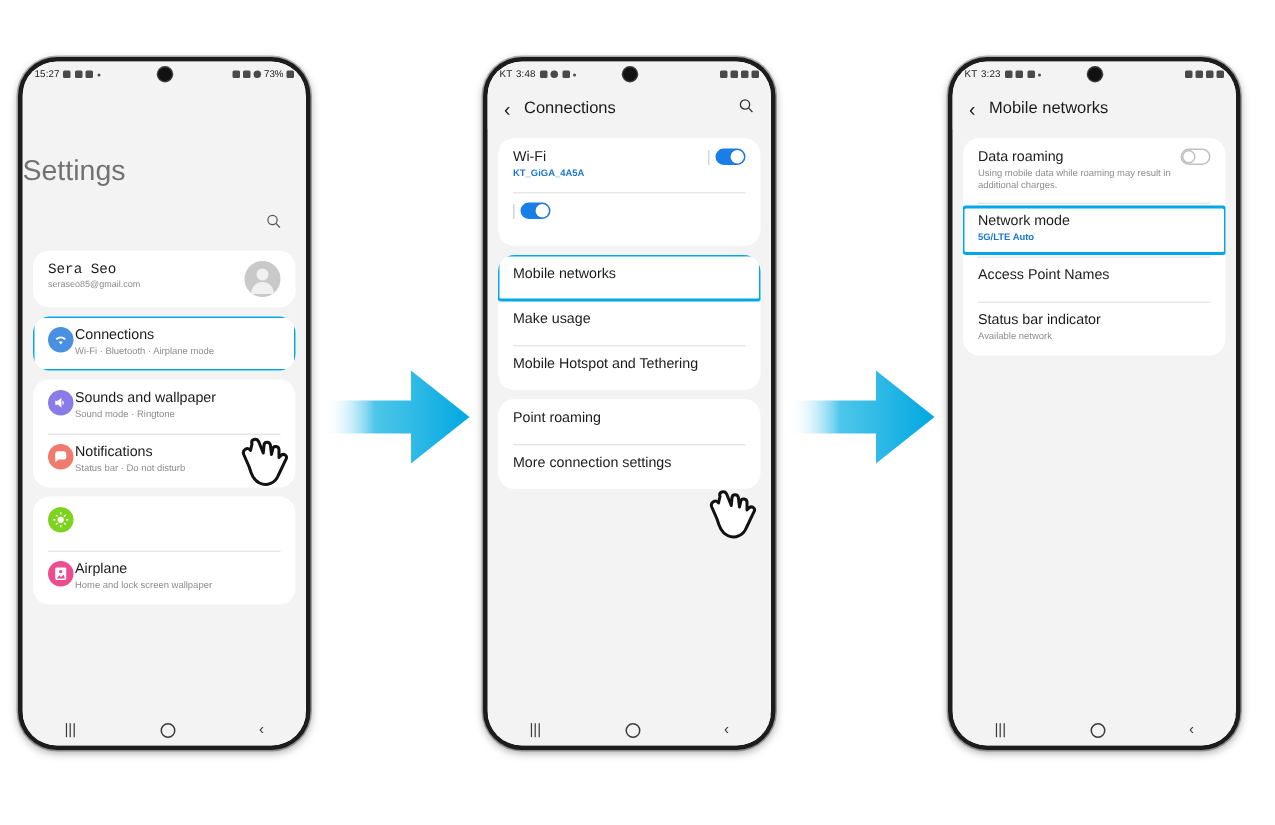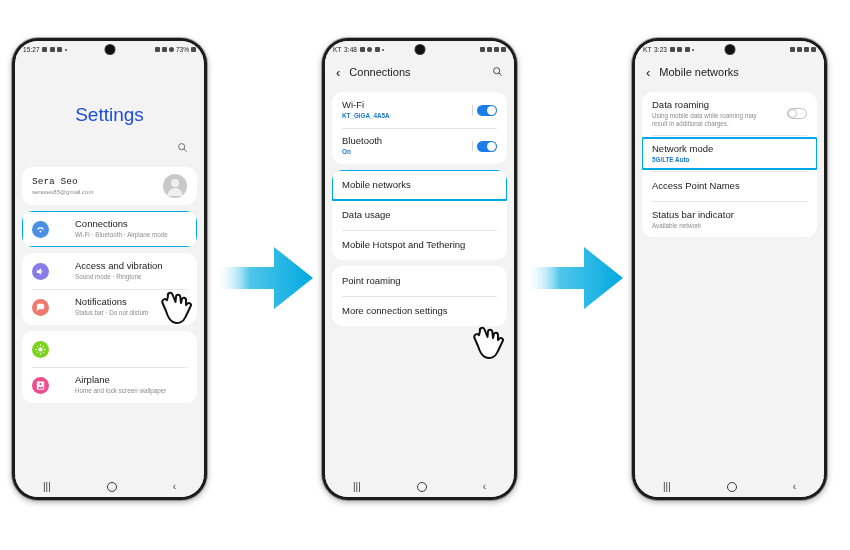--- a/index.html
+++ b/index.html
@@ -63,42 +63,41 @@
     padding:0 11px;gap:9px;
     background:#f3f3f3;
   }
   .backchev{font-size:13px;color:#222;line-height:1;font-weight:400;}
   .apptitle{font-size:11px;color:#1b1b1b;}
   .headsearch{margin-left:auto;}
 
   
   .bigtitle{
     flex:0 0 auto;
-    text-align:center;
-    font-size:19px;color:#1d4ed8;
+    font-size:19px;color:#737373;
     padding:46px 0 0 0;
     font-weight:400;
   }
   .toprow-search{
     display:flex;justify-content:flex-end;
     padding:16px 16px 8px 0;
   }
 
   
   .scroll{flex:1 1 auto;overflow:hidden;}
   .card{
     background:#ffffff;
     border-radius:11px;
     margin:6px 7px;
     overflow:hidden;
   }
   .row{
-    display:flex;align-items:center;
+    display:flex;align-items:flex-start;
     padding:7px 10px;
-    gap:26px;
+    gap:1px;
     position:relative;
     min-height:22px;
   }
   .row + .row::before{
     content:"";position:absolute;left:10px;right:10px;top:0;
     height:1px;background:#e7e7e7;
   }
   .row .txt{flex:1 1 auto;min-width:0;}
   .title{font-size:9.5px;color:#1b1b1b;line-height:1.25;}
   .sub{font-size:6.3px;color:#8c8c8c;line-height:1.3;margin-top:1px;}
@@ -221,21 +220,21 @@
       </div>
 
       <div class="card">
         <div class="row">
           <div class="appicon" style="background:#8a7ce8">
             <svg viewBox="0 0 24 24">
                 <path d="M4 9v6h4l5 4V5L8 9H4zm12.5 3c0-1.5-.8-2.8-2-3.4v6.8c1.2-.6 2-1.9 2-3.4z"></path>
               </svg>
           </div>
           <div class="txt">
-            <div class="title">Access and vibration</div>
+            <div class="title">Sounds and wallpaper</div>
             <div class="sub">Sound mode  ·  Ringtone</div>
           </div>
         </div>
         <div class="row">
           <div class="appicon" style="background:#f07a6e">
             <svg viewBox="0 0 24 24">
                 <path d="M4 8a4 4 0 0 1 4-4h8a4 4 0 0 1 4 4v5a3 3 0 0 1-3 3H9l-5 4V8z"></path>
               </svg>
           </div>
           <div class="txt">
@@ -334,41 +333,37 @@
           <div class="txt">
             <div class="title">Wi-Fi</div>
             <div class="sub blue">KT_GiGA_4A5A</div>
           </div>
           <div class="tgwrap">
               <div class="tgbar"></div>
             <div class="toggle on"></div>
             </div>
         </div>
         <div class="row">
-          <div class="txt">
-            <div class="title">Bluetooth</div>
-            <div class="sub blue">On</div>
-          </div>
           <div class="tgwrap">
               <div class="tgbar"></div>
             <div class="toggle on"></div>
             </div>
         </div>
       </div>
 
 
       <div class="card" style="position:relative">
         <div class="row" style="min-height:16px">
           <div class="txt">
             <div class="title">Mobile networks</div>
           </div>
         </div>
         <div class="row" style="min-height:16px">
           <div class="txt">
-            <div class="title">Data usage</div>
+            <div class="title">Make usage</div>
           </div>
         </div>
         <div class="row" style="min-height:16px">
           <div class="txt">
             <div class="title">Mobile Hotspot and Tethering</div>
           </div>
         </div>
         <div class="hl" style="left:-1px;top:-1px;right:-1px;height:32px"></div>
       </div>
 

